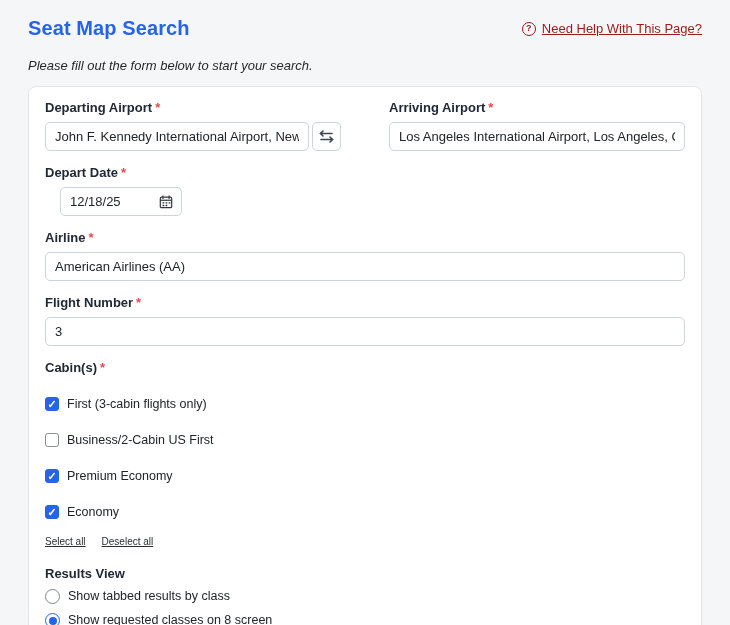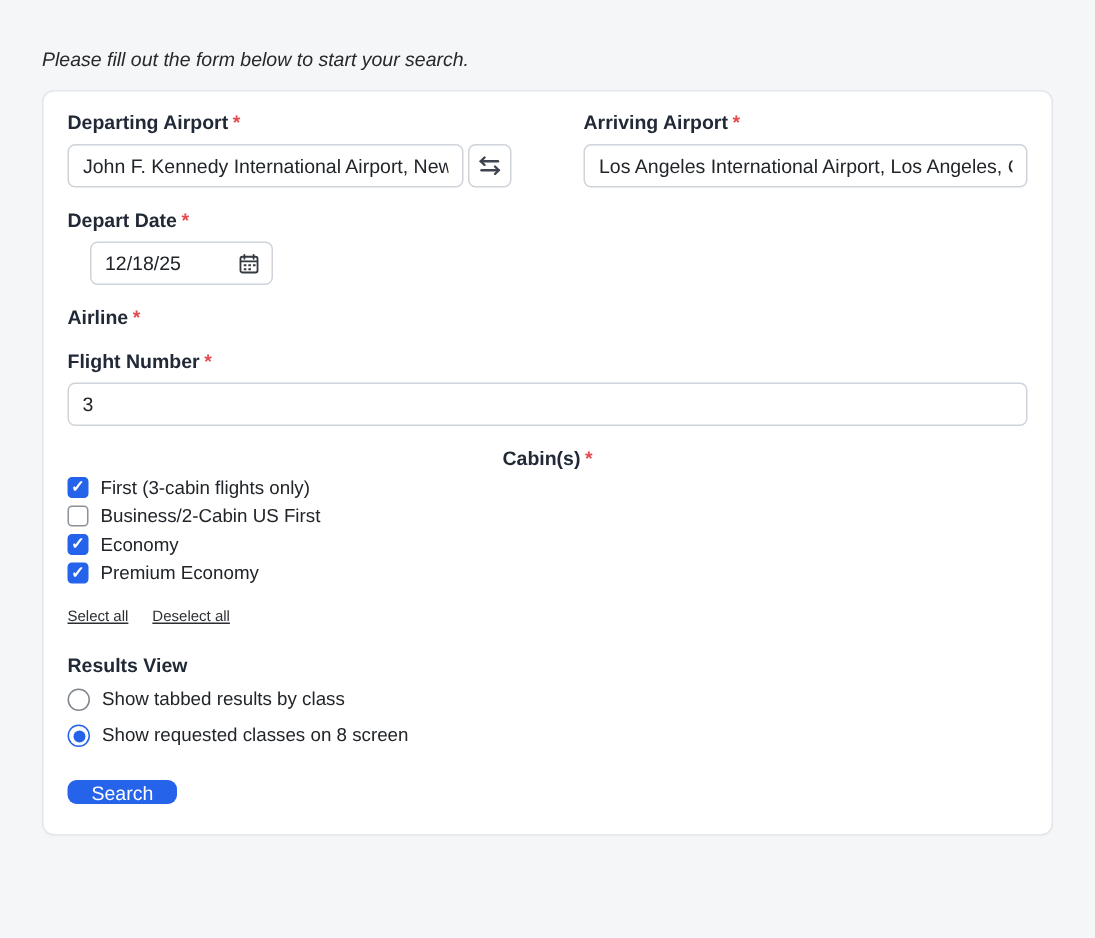--- a/index.html
+++ b/index.html
@@ -59,21 +59,21 @@
     color:#3d4551;
   }
   .group{margin-top:14px;}
   .date-wrap{position:relative;width:137px;padding-left:15px;}
   .date-wrap .text-input{padding-right:30px;}
   .cal-icon{
     position:absolute;right:9px;top:50%;transform:translateY(-50%);
     width:14px;height:14px;color:#343a40;pointer-events:none;display:flex;
   }
 
-  .check-row{display:flex;align-items:center;gap:8px;margin-top:5px;height:14px;}
+  .check-row{display:flex;align-items:center;gap:8px;margin-top:22px;height:14px;}
   .check-row:first-of-type{margin-top:7px;}
   .cbx{
     width:14px;height:14px;border:1px solid #8a9199;border-radius:3px;background:#fff;
     display:flex;align-items:center;justify-content:center;cursor:pointer;flex:0 0 14px;
   }
   .cbx.checked{background:var(--accent);border-color:var(--accent);}
   .cbx.checked::after{
     content:"\2713";color:#fff;font-size:11px;font-weight:bold;line-height:1;
   }
   .check-label{font-size:12.5px;color:var(--text);}
@@ -98,20 +98,27 @@
     height:16px;padding:0 16px;font-size:13px;font-family:"Liberation Sans", sans-serif;
     cursor:pointer;
   }
   .mt-results{margin-top:19px;}
 </style>
 </head>
 <body>
 
 <div class="page">
 
+  <div class="header-row">
+    <div class="page-title">Seat Map Search</div>
+    <div class="help-link">
+      <span class="q-icon">?</span>
+      <span class="help-text">Need Help With This Page?</span>
+    </div>
+  </div>
 
   <div class="subtitle">Please fill out the form below to start your search.</div>
 
   <div class="card">
 
     <div class="airports-row">
       <div class="airport-col">
         <div class="field-label"><span>Departing Airport</span><span class="req">*</span></div>
         <div class="airport-input-wrap">
           <input class="text-input" type="text" value="John F. Kennedy International Airport, New York, NY, US" style="">
@@ -144,45 +151,46 @@
             <path d="M4.5 1 V4" stroke-linecap="round"></path>
               <path d="M11.5 1 V4" stroke-linecap="round"></path>
             <path d="M4 9 H6 M7.5 9 H9.5 M11 9 H13 M4 12 H6 M7.5 12 H9.5" stroke-width="1.6"></path>
           </svg>
         </span>
       </div>
     </div>
 
     <div class="group">
       <div class="field-label"><span>Airline</span><span class="req">*</span></div>
+      <input class="text-input" type="text" value="American Airlines (AA)" style="">
     </div>
 
     <div class="group">
       <div class="field-label"><span>Flight Number</span><span class="req">*</span></div>
       <input class="text-input" type="text" value="3" style="">
     </div>
 
     <div class="group">
-      <div class="field-label" style="margin-bottom:2px;text-align:center;"><span>Cabin(s)</span><span class="req">*</span></div>
+      <div class="field-label" style="margin-bottom:2px;"><span>Cabin(s)</span><span class="req">*</span></div>
 
       <div class="check-row">
         <span class="cbx checked"></span>
         <span class="check-label">First (3-cabin flights only)</span>
       </div>
       <div class="check-row">
         <span class="cbx"></span>
         <span class="check-label">Business/2-Cabin US First</span>
       </div>
       <div class="check-row">
         <span class="cbx checked"></span>
+        <span class="check-label">Premium Economy</span>
+      </div>
+      <div class="check-row">
+        <span class="cbx checked"></span>
         <span class="check-label">Economy</span>
-      </div>
-      <div class="check-row">
-        <span class="cbx checked"></span>
-        <span class="check-label">Premium Economy</span>
       </div>
 
       <div class="links-row">
         <span class="link-btn">Select all</span>
         <span class="link-btn">Deselect all</span>
       </div>
     </div>
 
     <div class="group mt-results">
       <div class="field-label" style="margin-bottom:2px;">Results View</div>

